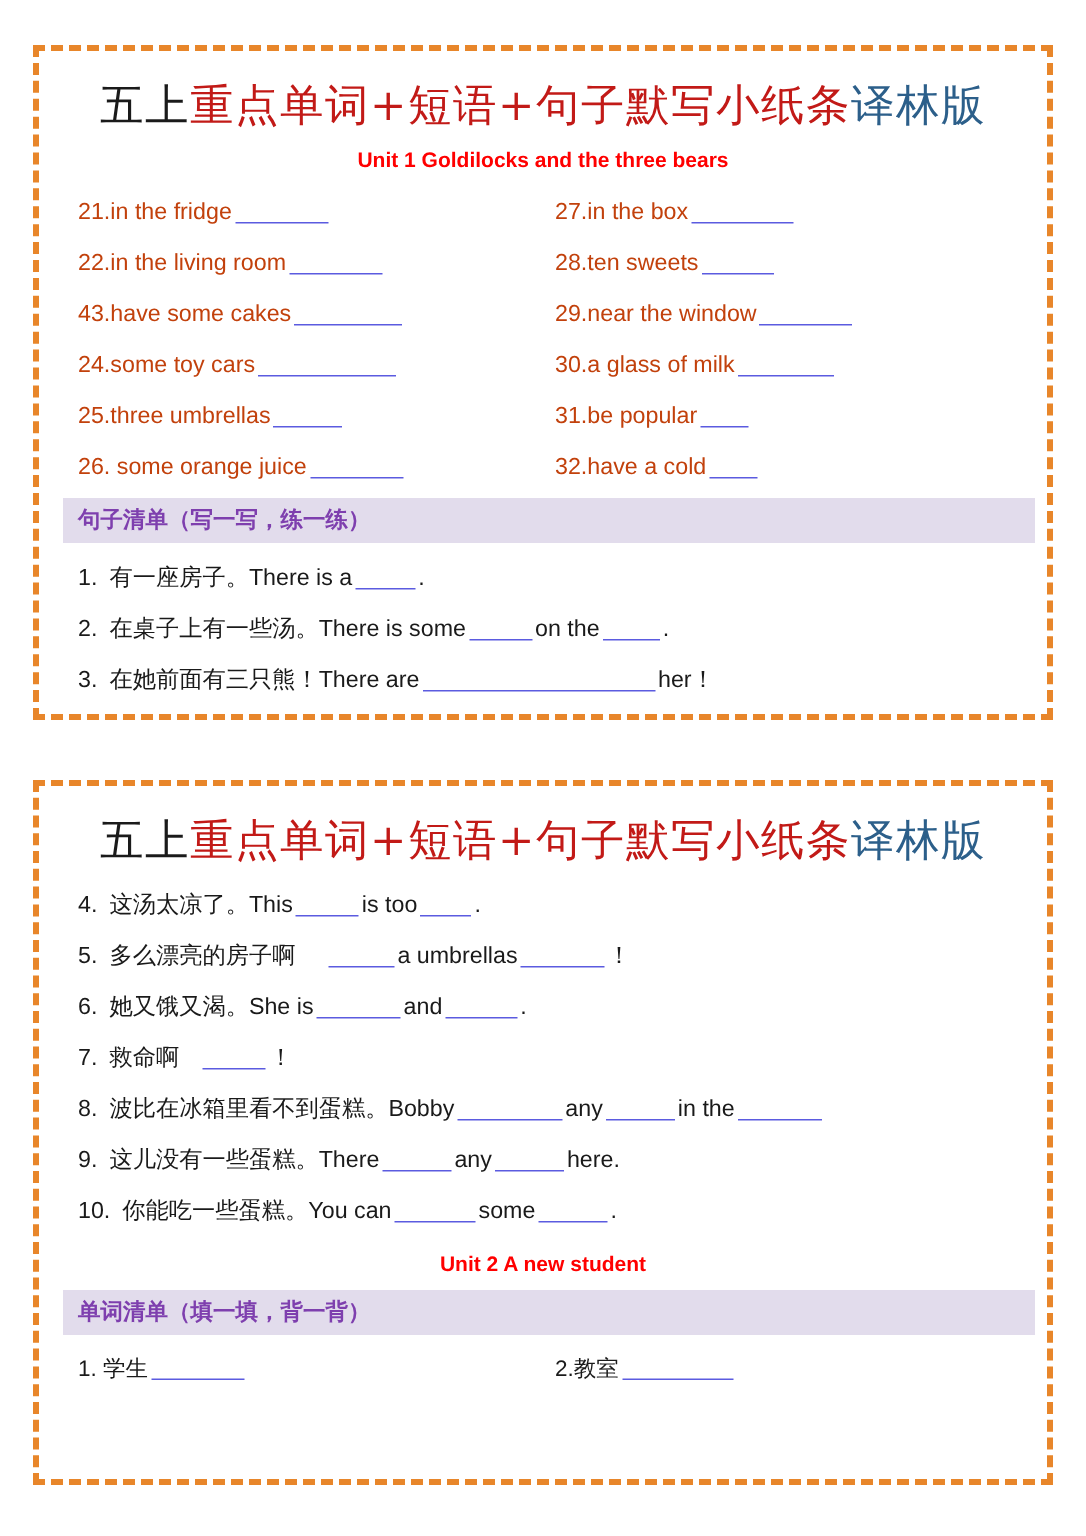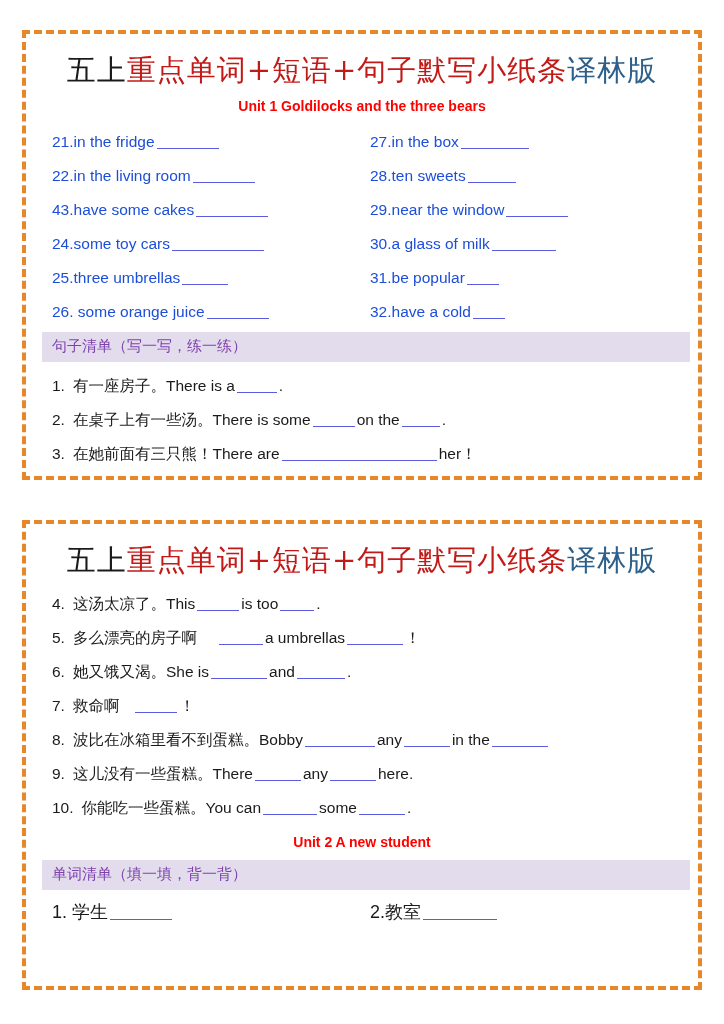--- a/index.html
+++ b/index.html
@@ -66,42 +66,42 @@
   
   .phrase-grid {
     display: grid;
     grid-template-columns: 1fr 1fr;
     column-gap: 10px;
     row-gap: 0px;
     padding: 0 4px 0 10px;
   }
   .phrase-item {
     font-size: 15.5px;
-    color: #1d4ed8;
+    color: #c2410c;
     line-height: 1;
     height: 34px;
     display: flex;
     align-items: center;
     white-space: nowrap;
   }
 
   
   .blank {
     display: inline-block;
     border-bottom: 1.6px solid #5B5BE0;
     height: 14px;
     vertical-align: -2px;
     margin: 0 2px;
   }
 
   
   .section-bar {
     background: #E2DCEC;
     color: #7E3FAE;
-    font-weight: normal;
+    font-weight: bold;
     font-size: 15px;
     padding: 5px 10px 6px 10px;
     margin: 4px 0 6px 0;
     width: 648px;
     box-sizing: border-box;
     font-family: "Liberation Sans", sans-serif;
   }
 
   
   .sentence-list { padding: 0 4px 0 10px; }
@@ -118,21 +118,21 @@
   .gapspace { display: inline-block; width: 18px; }
 
   
   .word-grid {
     display: grid;
     grid-template-columns: 1fr 1fr;
     column-gap: 10px;
     padding: 0 4px 0 10px;
   }
   .word-item {
-    font-size: 18px;
+    font-size: 15px;
     color: #1a1a1a;
     line-height: 1;
     height: 32px;
     display: flex;
     align-items: center;
     white-space: nowrap;
   }
 </style>
 </head>
 <body>

